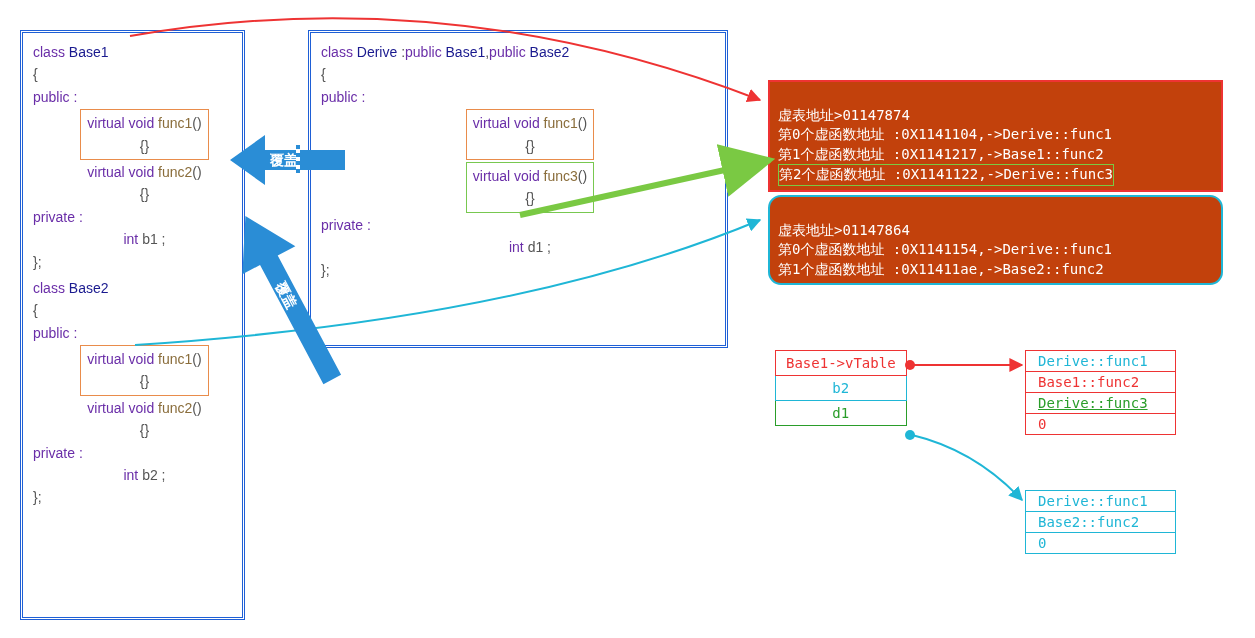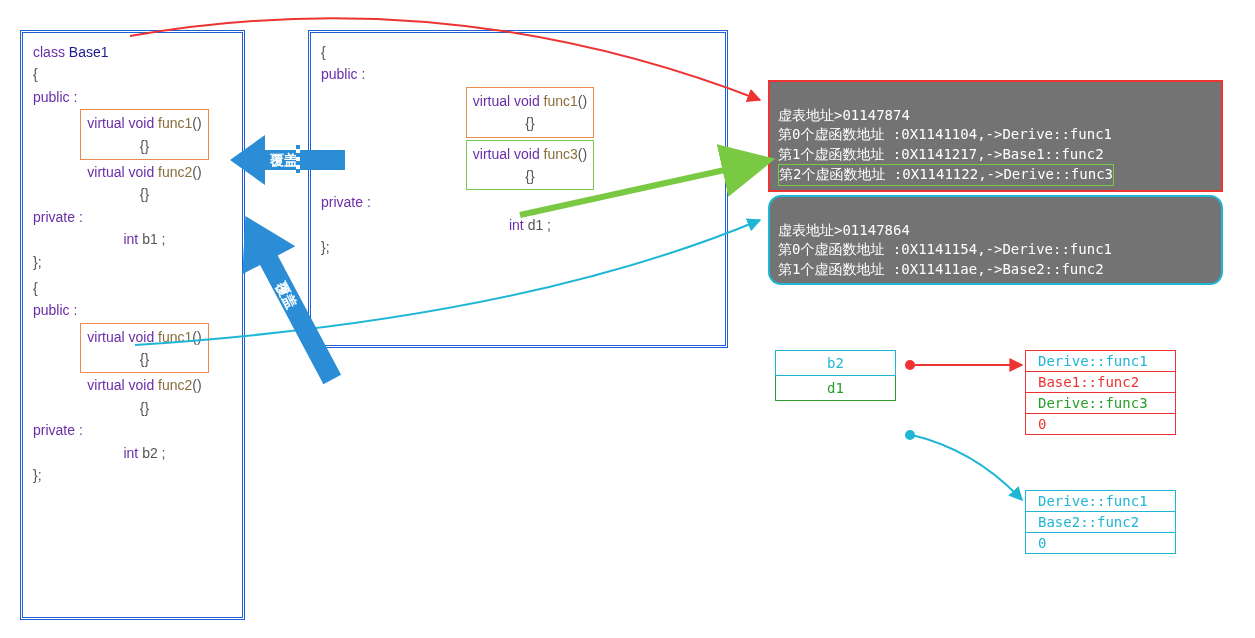--- a/index.html
+++ b/index.html
@@ -33,21 +33,21 @@
     margin: 1px 0;
   }
   .func-hl-green {
     border: 1.5px solid #78c850;
     display: inline-block;
     padding: 2px 6px 2px 6px;
     margin: 1px 0;
   }
   .console-box {
     position: absolute;
-    background: #737373;
+    background: #c2410c;
     color: #fff;
     font-family: Consolas, monospace;
     font-size: 14px;
     padding: 4px 8px;
     line-height: 1.4;
     white-space: pre;
   }
   .console-red { border: 2px solid #e33; }
   .console-cyan { border: 2px solid #1fb6d6; }
   .console-row-green { border: 1px solid #7ac943; display: inline-block; }
@@ -109,38 +109,40 @@
   <div class="indent1">
     <div><span class="kw">virtual void </span><span class="fn">func2</span><span class="plain">()</span></div>
     <div class="plain">{}</div>
   </div>
   <div class="kw">private :</div>
   <div class="indent1 plain"><span class="kw">int </span>b1 ;</div>
   <div class="plain">};</div>
 
   <div style="height:4px"></div>
 
+  <div><span class="kw">class </span><span class="cls">Base2</span></div>
   <div class="plain">{</div>
   <div class="kw">public :</div>
   <div class="indent1">
     <div class="func-hl">
       <div><span class="kw">virtual void </span><span class="fn">func1</span><span class="plain">()</span></div>
       <div class="plain">{}</div>
     </div>
   </div>
   <div class="indent1">
     <div><span class="kw">virtual void </span><span class="fn">func2</span><span class="plain">()</span></div>
     <div class="plain">{}</div>
   </div>
   <div class="kw">private :</div>
   <div class="indent1 plain"><span class="kw">int </span>b2 ;</div>
   <div class="plain">};</div>
 </div>
 
 <div class="code-box" style="left:308px; top:30px; width:420px; height:318px;">
+  <div><span class="kw">class </span><span class="cls">Derive </span><span class="plain">:</span><span class="kw">public </span><span class="cls">Base1</span><span class="plain">,</span><span class="kw">public </span><span class="cls">Base2</span></div>
   <div class="plain">{</div>
   <div class="kw">public :</div>
   <div class="indent1">
     <div class="func-hl">
       <div><span class="kw">virtual void </span><span class="fn">func1</span><span class="plain">()</span></div>
       <div class="plain">{}</div>
     </div>
   </div>
   <div class="indent1">
     <div class="func-hl-green">
@@ -159,39 +161,42 @@
 <span>第1个虚函数地址 :0X1141217,-&gt;Base1::func2</span>
 <span class="console-row-green">第2个虚函数地址 :0X1141122,-&gt;Derive::func3</span></div>
 
 <div class="console-box console-cyan" style="left:768px; top:195px; width:455px;border-radius:13px;">
 <span>虚表地址&gt;01147864</span>
 <span>第0个虚函数地址 :0X1141154,-&gt;Derive::func1</span>
 <span>第1个虚函数地址 :0X11411ae,-&gt;Base2::func2</span></div>
 
 <table class="mem-table" style="left:775px; top:350px;">
   <tbody>
+      <tr>
+        <td style="border-color:#e33;color:#e33;">Base1-&gt;vTable</td>
+      </tr>
   <tr>
         <td style="border-color:#1fb6d6;color:#1fb6d6;">b2</td>
       </tr>
   <tr>
         <td style="border-color:#2a9d2a;color:#2a9d2a;">d1</td>
       </tr>
 </tbody>
   </table>
 
 <table class="vtable" style="left:1025px; top:350px;">
   <tbody>
       <tr>
         <td style="border:1.5px solid #e33;color:#1fb6d6;">Derive::func1</td>
       </tr>
   <tr>
         <td style="border:1.5px solid #e33;color:#e33;">Base1::func2</td>
       </tr>
   <tr>
-        <td style="border:1.5px solid #e33;color:#2a9d2a;">Derive::func3</td>
+        <td style="border:1.5px solid #e33;color:#2a9d2a;text-decoration:underline;">Derive::func3</td>
       </tr>
   <tr>
         <td style="border:1.5px solid #e33;color:#e33;">0</td>
       </tr>
 </tbody>
   </table>
 
 <table class="vtable" style="left:1025px; top:490px;">
   <tbody>
       <tr>

